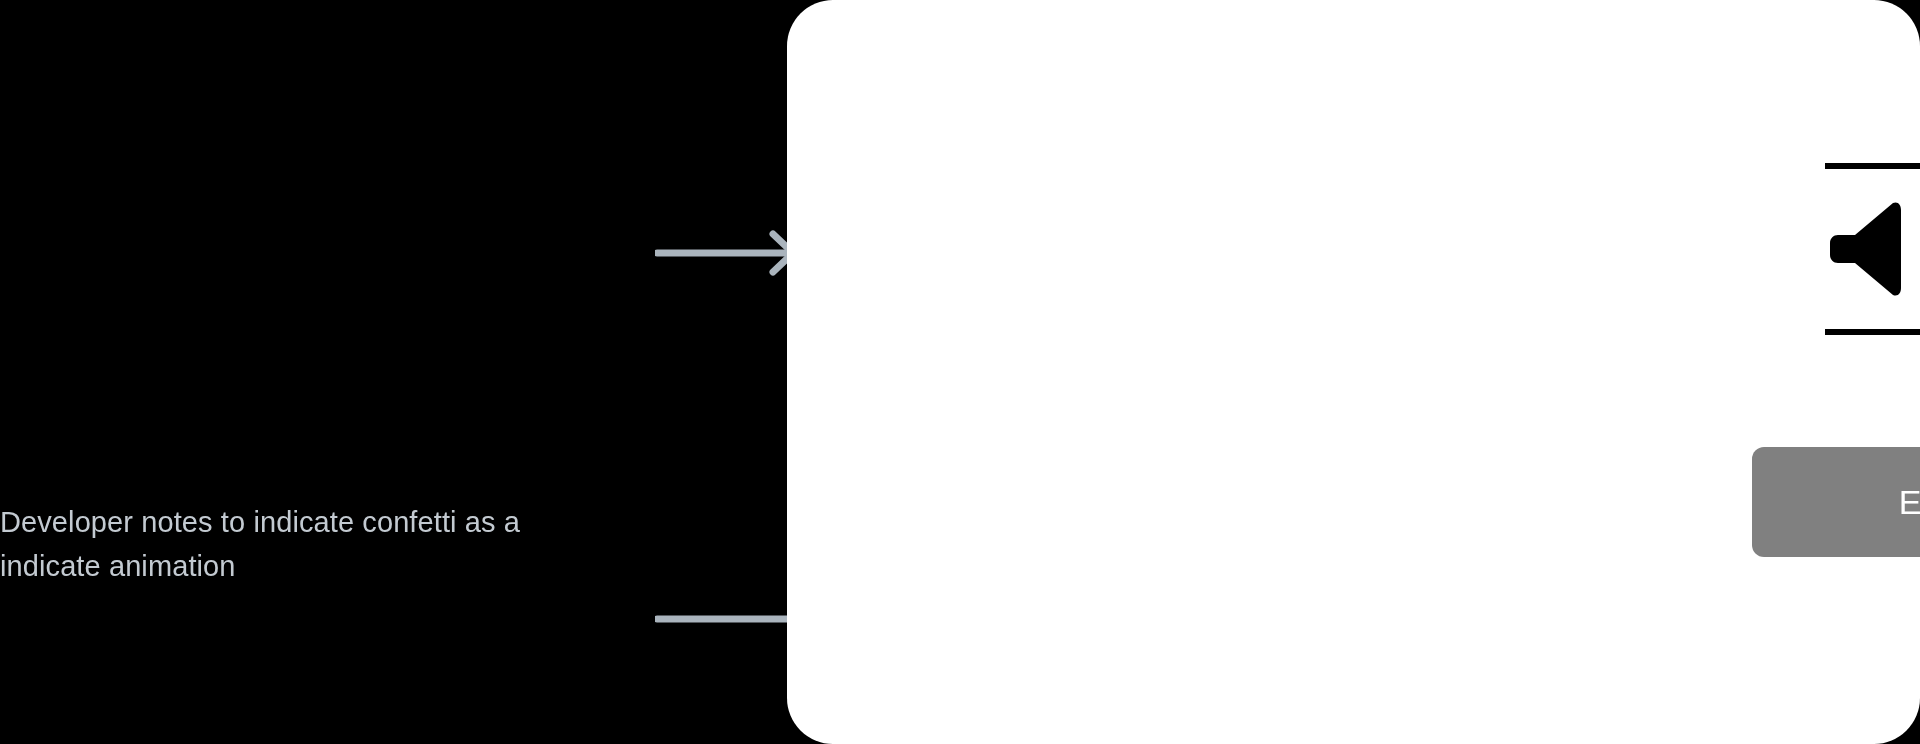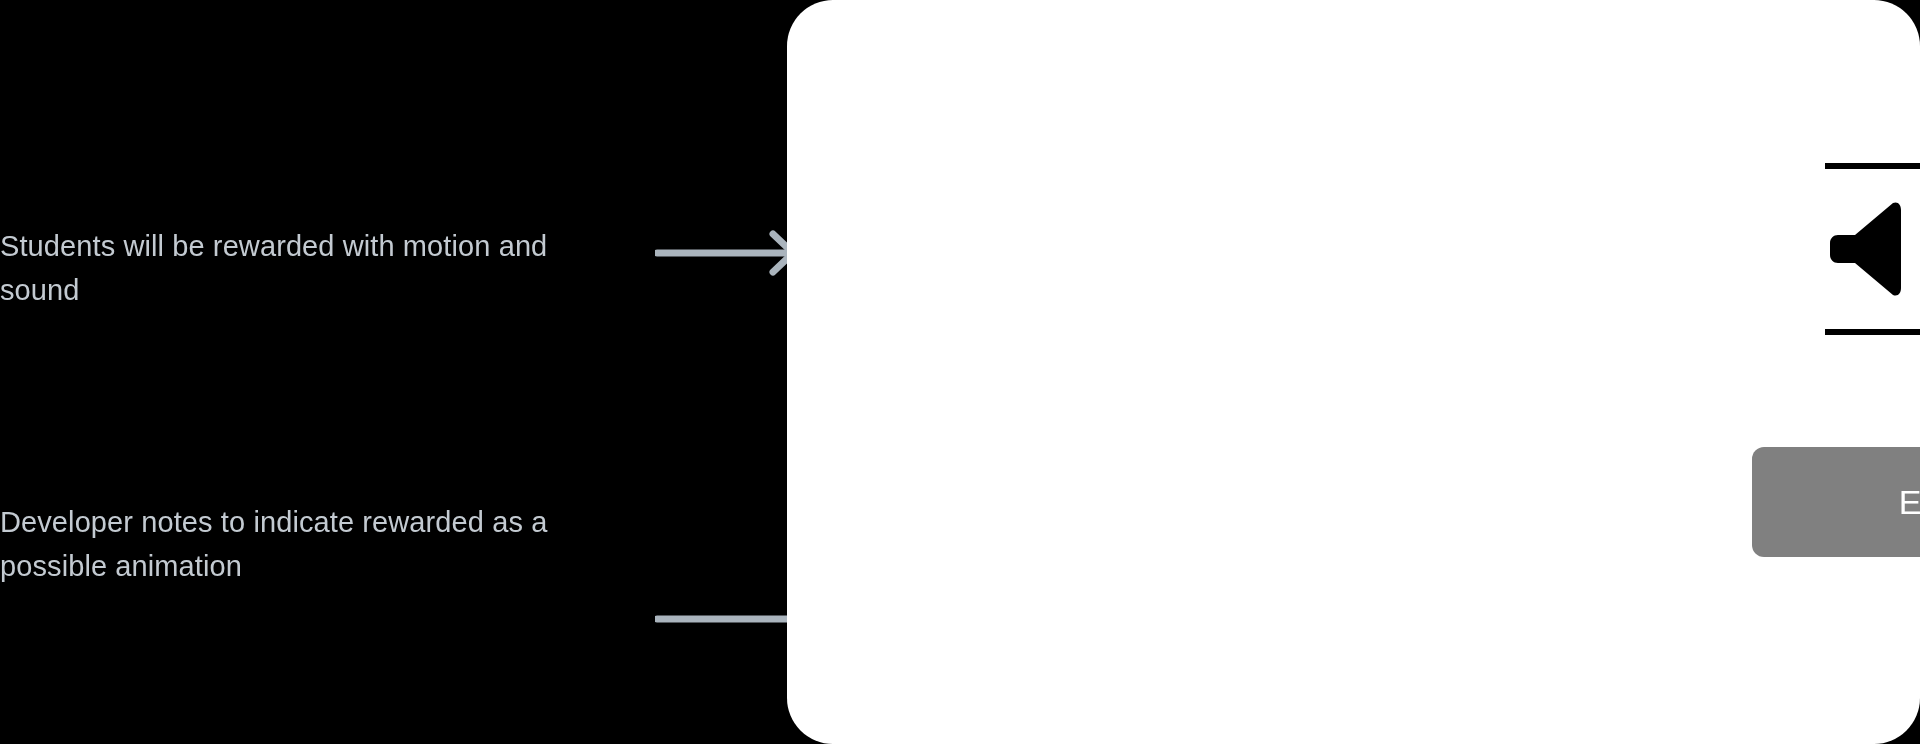--- a/index.html
+++ b/index.html
@@ -91,23 +91,22 @@
     padding: 0;
     cursor: pointer;
   }
   #btn-exit { left: 0px; width: 350px; }
 </style>
 </head>
 <body>
 
 <div id="root">
 
-  <div class="annot" id="annot-motion">Students will be rewarded with motion and sound</div>
 
-  <div class="annot" id="annot-confetti">Developer notes to indicate rewarded as a possible animation</div>
+  <div class="annot" id="annot-confetti">Developer notes to indicate confetti as a indicate animation</div>
 
   <div class="arrow" style="left:655px; top:228px;">
     <svg width="150" height="50" viewBox="0 0 150 50" aria-hidden="true">
       <line x1="2" y1="25" x2="136" y2="25" stroke="#aab4bd" stroke-width="7" stroke-linecap="round"></line>
       <polyline points="118,6 138,25 118,44" fill="none" stroke="#aab4bd" stroke-width="7" stroke-linecap="round" stroke-linejoin="round"></polyline>
     </svg>
   </div>
 
   <div class="arrow" style="left:655px; top:594px;">
     <svg width="430" height="50" viewBox="0 0 430 50" aria-hidden="true">

